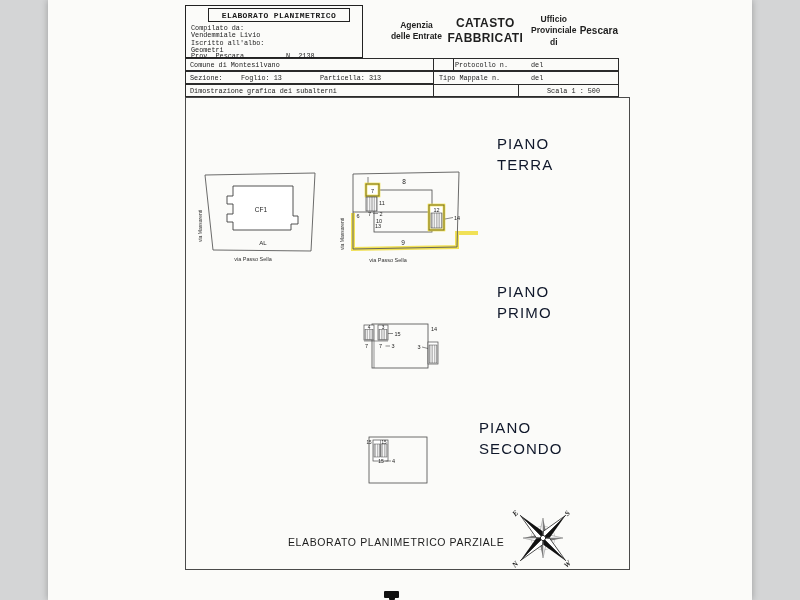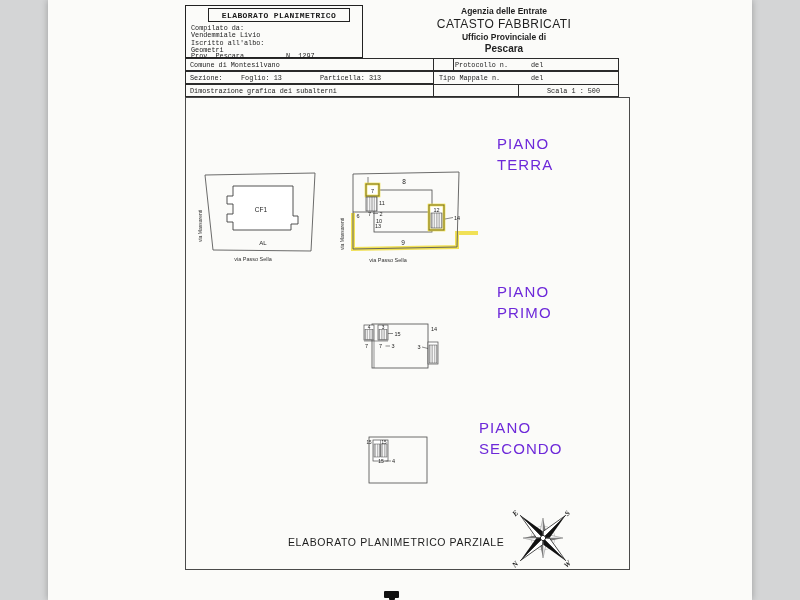--- a/index.html
+++ b/index.html
@@ -6,27 +6,27 @@
   .page{position:relative;width:800px;height:600px;background:#d4d5d6;overflow:hidden;
         font-family:"Liberation Sans","DejaVu Sans",sans-serif;}
   .abs{position:absolute;}
   .sheet{left:48px;top:0;width:704px;height:600px;background:#fbfbf9;box-shadow:0 0 7px rgba(0,0,0,.28);}
   .mono{font-family:"Liberation Mono","DejaVu Sans Mono",monospace;color:#1b1b1b;}
   .cell{box-sizing:border-box;border:1px solid #2b2b2b;background:transparent;}
   .t68{font-size:6.8px;line-height:7px;white-space:nowrap;}
   .headbox{box-sizing:border-box;border:1px solid #222;}
   .titlebox{box-sizing:border-box;border:1px solid #222;text-align:center;
             font-weight:bold;font-size:8px;line-height:13px;letter-spacing:.4px;}
-  .agency{display:flex;flex-direction:column;align-items:center;justify-content:center;
+  .agency{display:flex;flex-direction:row;align-items:center;justify-content:center;
           color:#1f1f1f;text-align:center;}
   .agency .a1{font-size:8.5px;font-weight:bold;line-height:1.3;}
-  .agency .a2{font-size:12px;font-weight:normal;letter-spacing:.4px;line-height:1.25;}
+  .agency .a2{font-size:12px;font-weight:bold;letter-spacing:.4px;line-height:1.25;}
   .agency .a3{font-size:8.5px;font-weight:bold;line-height:1.3;}
   .agency .a4{font-size:10px;font-weight:bold;line-height:1.25;}
-  .floorlabel{font-size:15px;line-height:1.4;letter-spacing:1.1px;color:#6d28d9;white-space:nowrap;}
+  .floorlabel{font-size:15px;line-height:1.4;letter-spacing:1.1px;color:#0f172a;white-space:nowrap;}
   .frame{box-sizing:border-box;border:1px solid #4a4a4a;}
   .caption{font-size:10.5px;letter-spacing:.6px;color:#1d1d1d;white-space:nowrap;text-align:center;}
   .blackmark{background:#101010;border-radius:1px;}
   svg text{font-family:"Liberation Sans","DejaVu Sans",sans-serif;fill:#1d1d1d;}
   svg .street{fill:#333;}
   .compassletter{font-family:"Liberation Serif","DejaVu Serif",serif;font-style:italic;font-weight:bold;}
 </style>
 </head>
 <body>
 
@@ -42,21 +42,21 @@
     </defs>
   </svg>
 
   <div class="abs headbox" style="left:185px;top:5px;width:178px;height:53px;">
     <div class="abs titlebox mono" style="left:22px;top:2px;width:142px;height:14px;">ELABORATO PLANIMETRICO</div>
     <div class="abs mono t68" style="left:5px;top:19px;">Compilato da:</div>
     <div class="abs mono t68" style="left:5px;top:26px;">Vendemmiale Livio</div>
     <div class="abs mono t68" style="left:5px;top:33.5px;">Iscritto all'albo:</div>
     <div class="abs mono t68" style="left:5px;top:40.5px;">Geometri</div>
     <div class="abs mono t68" style="left:5px;top:47px;">Prov. Pescara</div>
-    <div class="abs mono t68" style="left:100px;top:47px;">N. 1297</div>
+    <div class="abs mono t68" style="left:100px;top:47px;">N. 2138</div>
   </div>
 
   <div class="abs agency" style="left:390px;top:6px;width:228px;height:50px;">
     <div class="a1">Agenzia delle Entrate</div>
     <div class="a2">CATASTO FABBRICATI</div>
     <div class="a3">Ufficio Provinciale di</div>
     <div class="a4">Pescara</div>
   </div>
 
   <div class="abs cell" style="left:185px;top:58px;width:269px;height:13px;">

